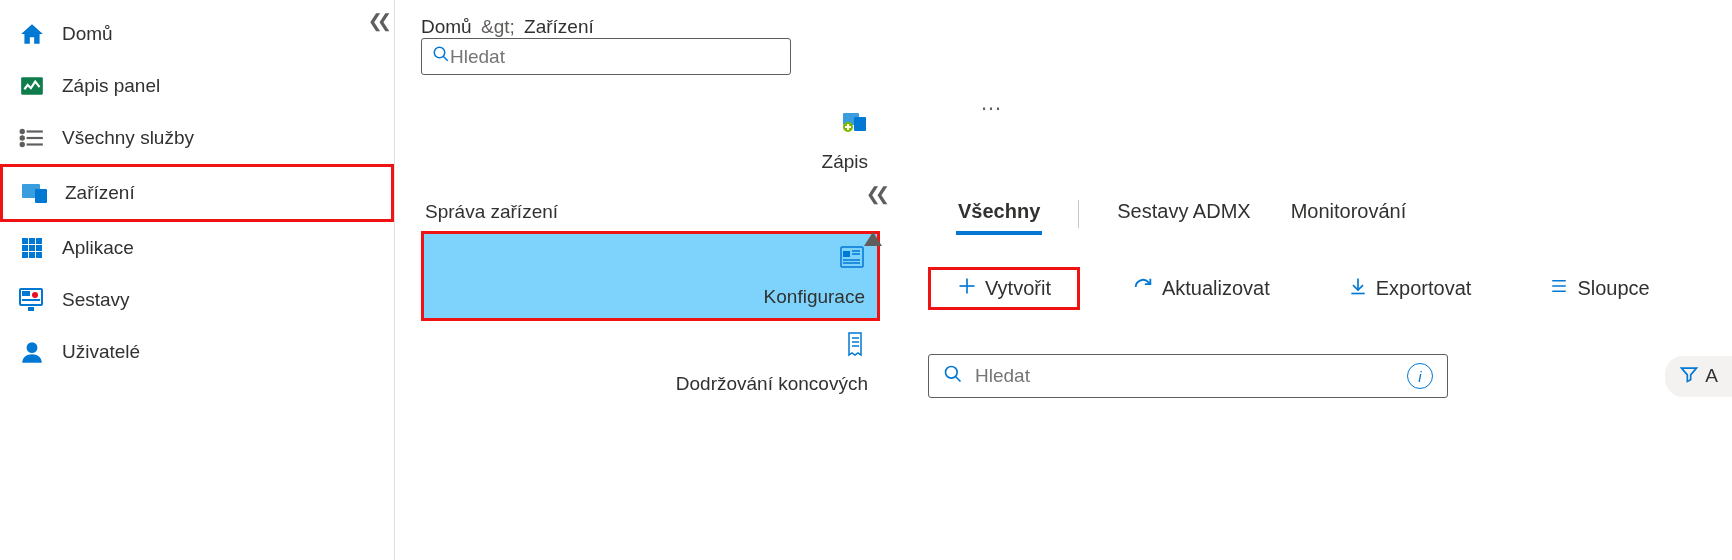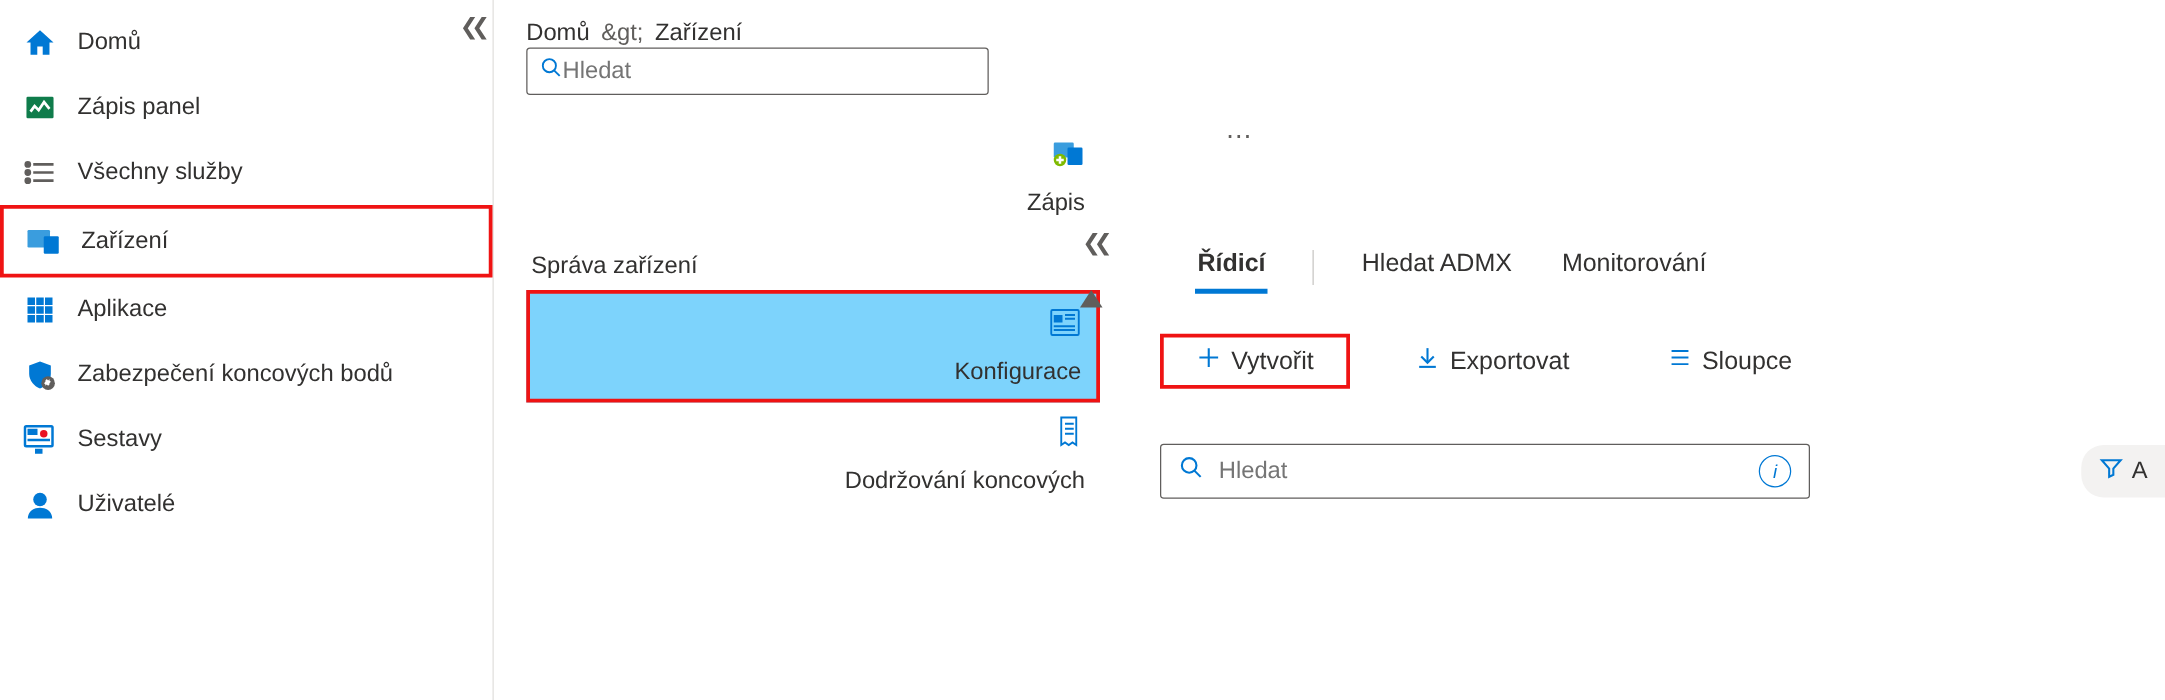--- a/index.html
+++ b/index.html
@@ -304,30 +304,20 @@
             <rect x="9" y="9" width="6" height="6"></rect>
             <rect x="16" y="9" width="6" height="6"></rect>
             <rect x="2" y="16" width="6" height="6"></rect>
             <rect x="9" y="16" width="6" height="6"></rect>
             <rect x="16" y="16" width="6" height="6"></rect>
           </svg>
       </span>
       <span>Aplikace</span>
     </div>
 
-    <div class="nav-item">
-      <span class="nav-icon">
-        <svg width="26" height="26" viewBox="0 0 24 24">
-            <path fill="#0078d4" d="M12 2l8 3v6c0 5-3.5 9-8 11-4.5-2-8-6-8-11V5z"></path>
-            <circle cx="18" cy="18" r="5" fill="#605e5c"></circle>
-            <path fill="#fff" d="M17 15l1 1 1-1v1l1 1-1 1v1l-1 1-1-1-1 1v-1l-1-1 1-1v-1z"></path>
-          </svg>
-      </span>
-      <span>Zabezpečení koncových bodů</span>
-    </div>
 
     <div class="nav-item">
       <span class="nav-icon">
         <svg width="28" height="26" viewBox="0 0 28 26">
             <rect x="2" y="2" width="22" height="16" rx="1" fill="#fff" stroke="#0078d4" stroke-width="2"></rect>
             <rect x="4" y="4" width="8" height="5" fill="#0078d4"></rect>
             <circle cx="17" cy="8" r="3" fill="#e81123"></circle>
             <rect x="4" y="12" width="18" height="2" fill="#0078d4"></rect>
             <rect x="10" y="20" width="6" height="4" fill="#0078d4"></rect>
           </svg>
@@ -407,38 +397,47 @@
           </svg>
       </span>
       <span>Dodržování koncových</span>
     </div>
   </div>
 
   <div class="content">
     <span class="more-dots">…</span>
 
     <div class="tabs">
-      <div class="tab active">Řídicí</div>
+      <div class="tab active">Všechny</div>
       <div class="tab-divider"></div>
-      <div class="tab">Hledat ADMX</div>
+      <div class="tab">Sestavy ADMX</div>
       <div class="tab">Monitorování</div>
     </div>
 
     <div class="toolbar">
       <div class="tool-btn highlighted">
         <span class="tool-icon">
           <svg width="20" height="20" viewBox="0 0 24 24" stroke="#0078d4" stroke-width="2">
               <line x1="12" y1="3" x2="12" y2="21"></line>
               <line x1="3" y1="12" x2="21" y2="12"></line>
             </svg>
         </span>
         <span>Vytvořit</span>
       </div>
       <div class="tool-btn">
         <span class="tool-icon">
+          <svg width="22" height="22" viewBox="0 0 24 24" fill="none" stroke="#0078d4" stroke-width="2">
+              <path d="M20 4v6h-6"></path>
+              <path d="M4 13a8 8 0 0 1 14-5l2 2"></path>
+            </svg>
+        </span>
+        <span>Aktualizovat</span>
+      </div>
+      <div class="tool-btn">
+        <span class="tool-icon">
           <svg width="20" height="20" viewBox="0 0 24 24" fill="none" stroke="#0078d4" stroke-width="2">
               <line x1="12" y1="3" x2="12" y2="17"></line>
               <polyline points="6 11 12 17 18 11"></polyline>
               <line x1="4" y1="21" x2="20" y2="21"></line>
             </svg>
         </span>
         <span>Exportovat</span>
       </div>
       <div class="tool-btn">
         <span class="tool-icon">

